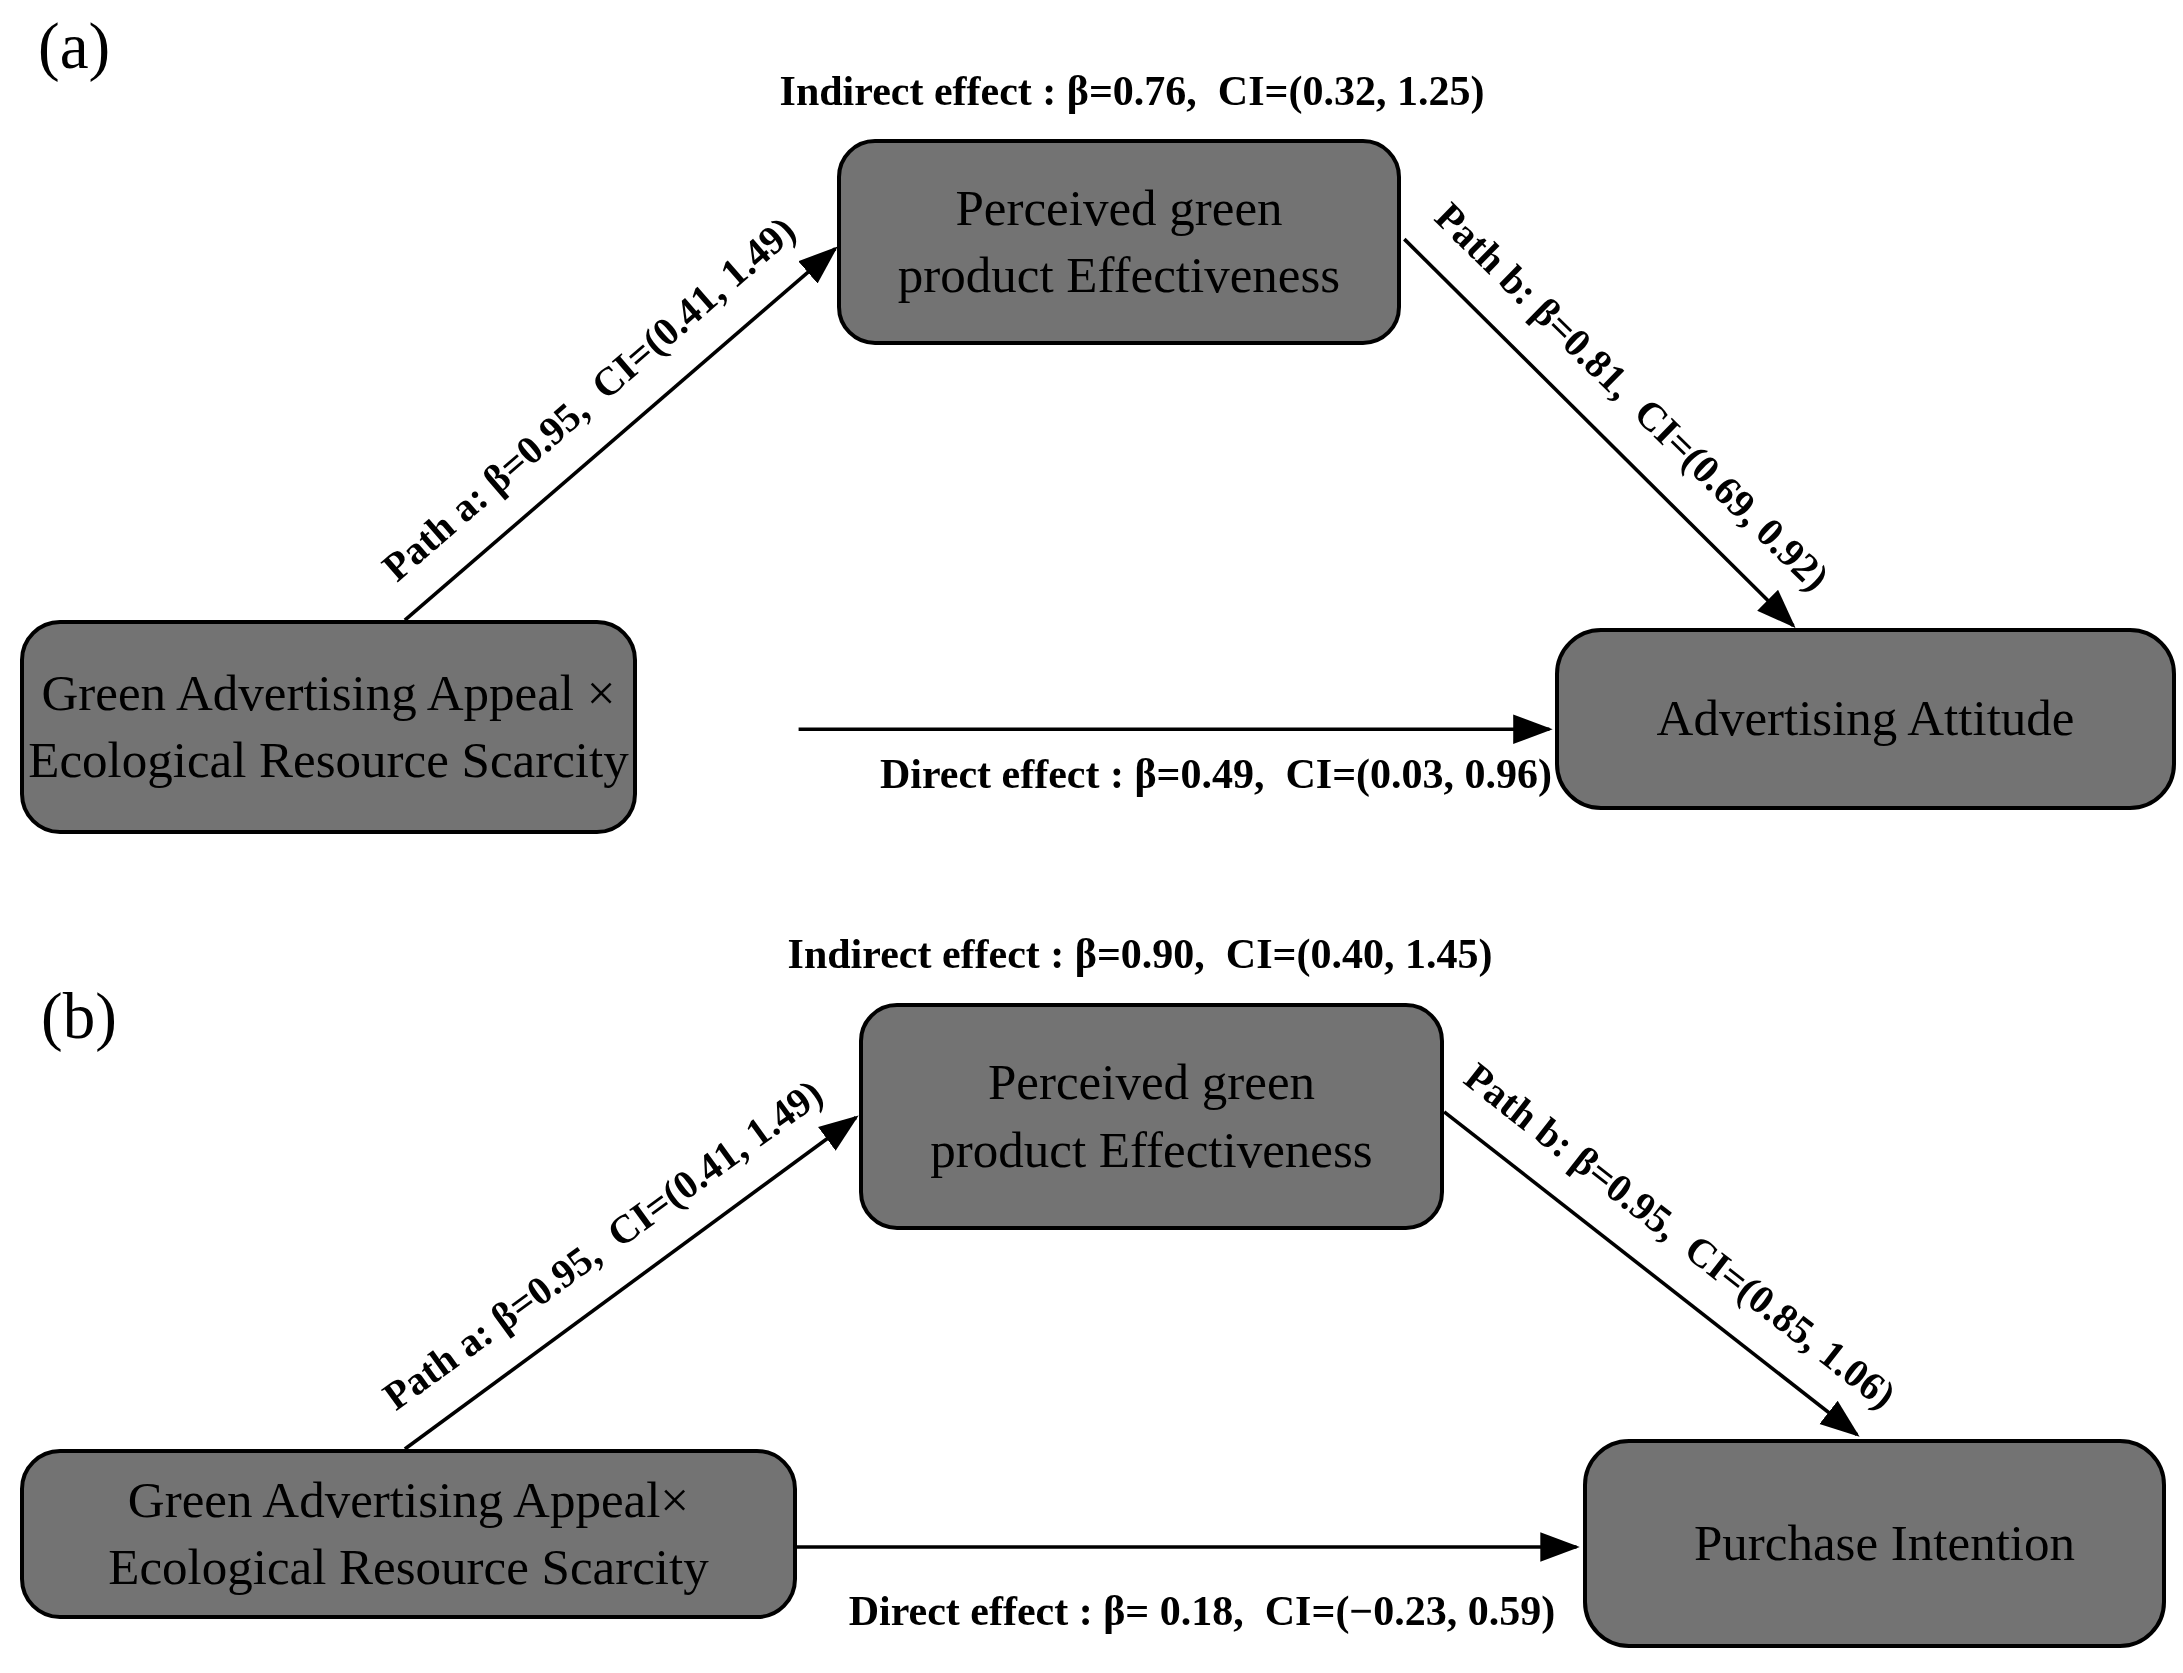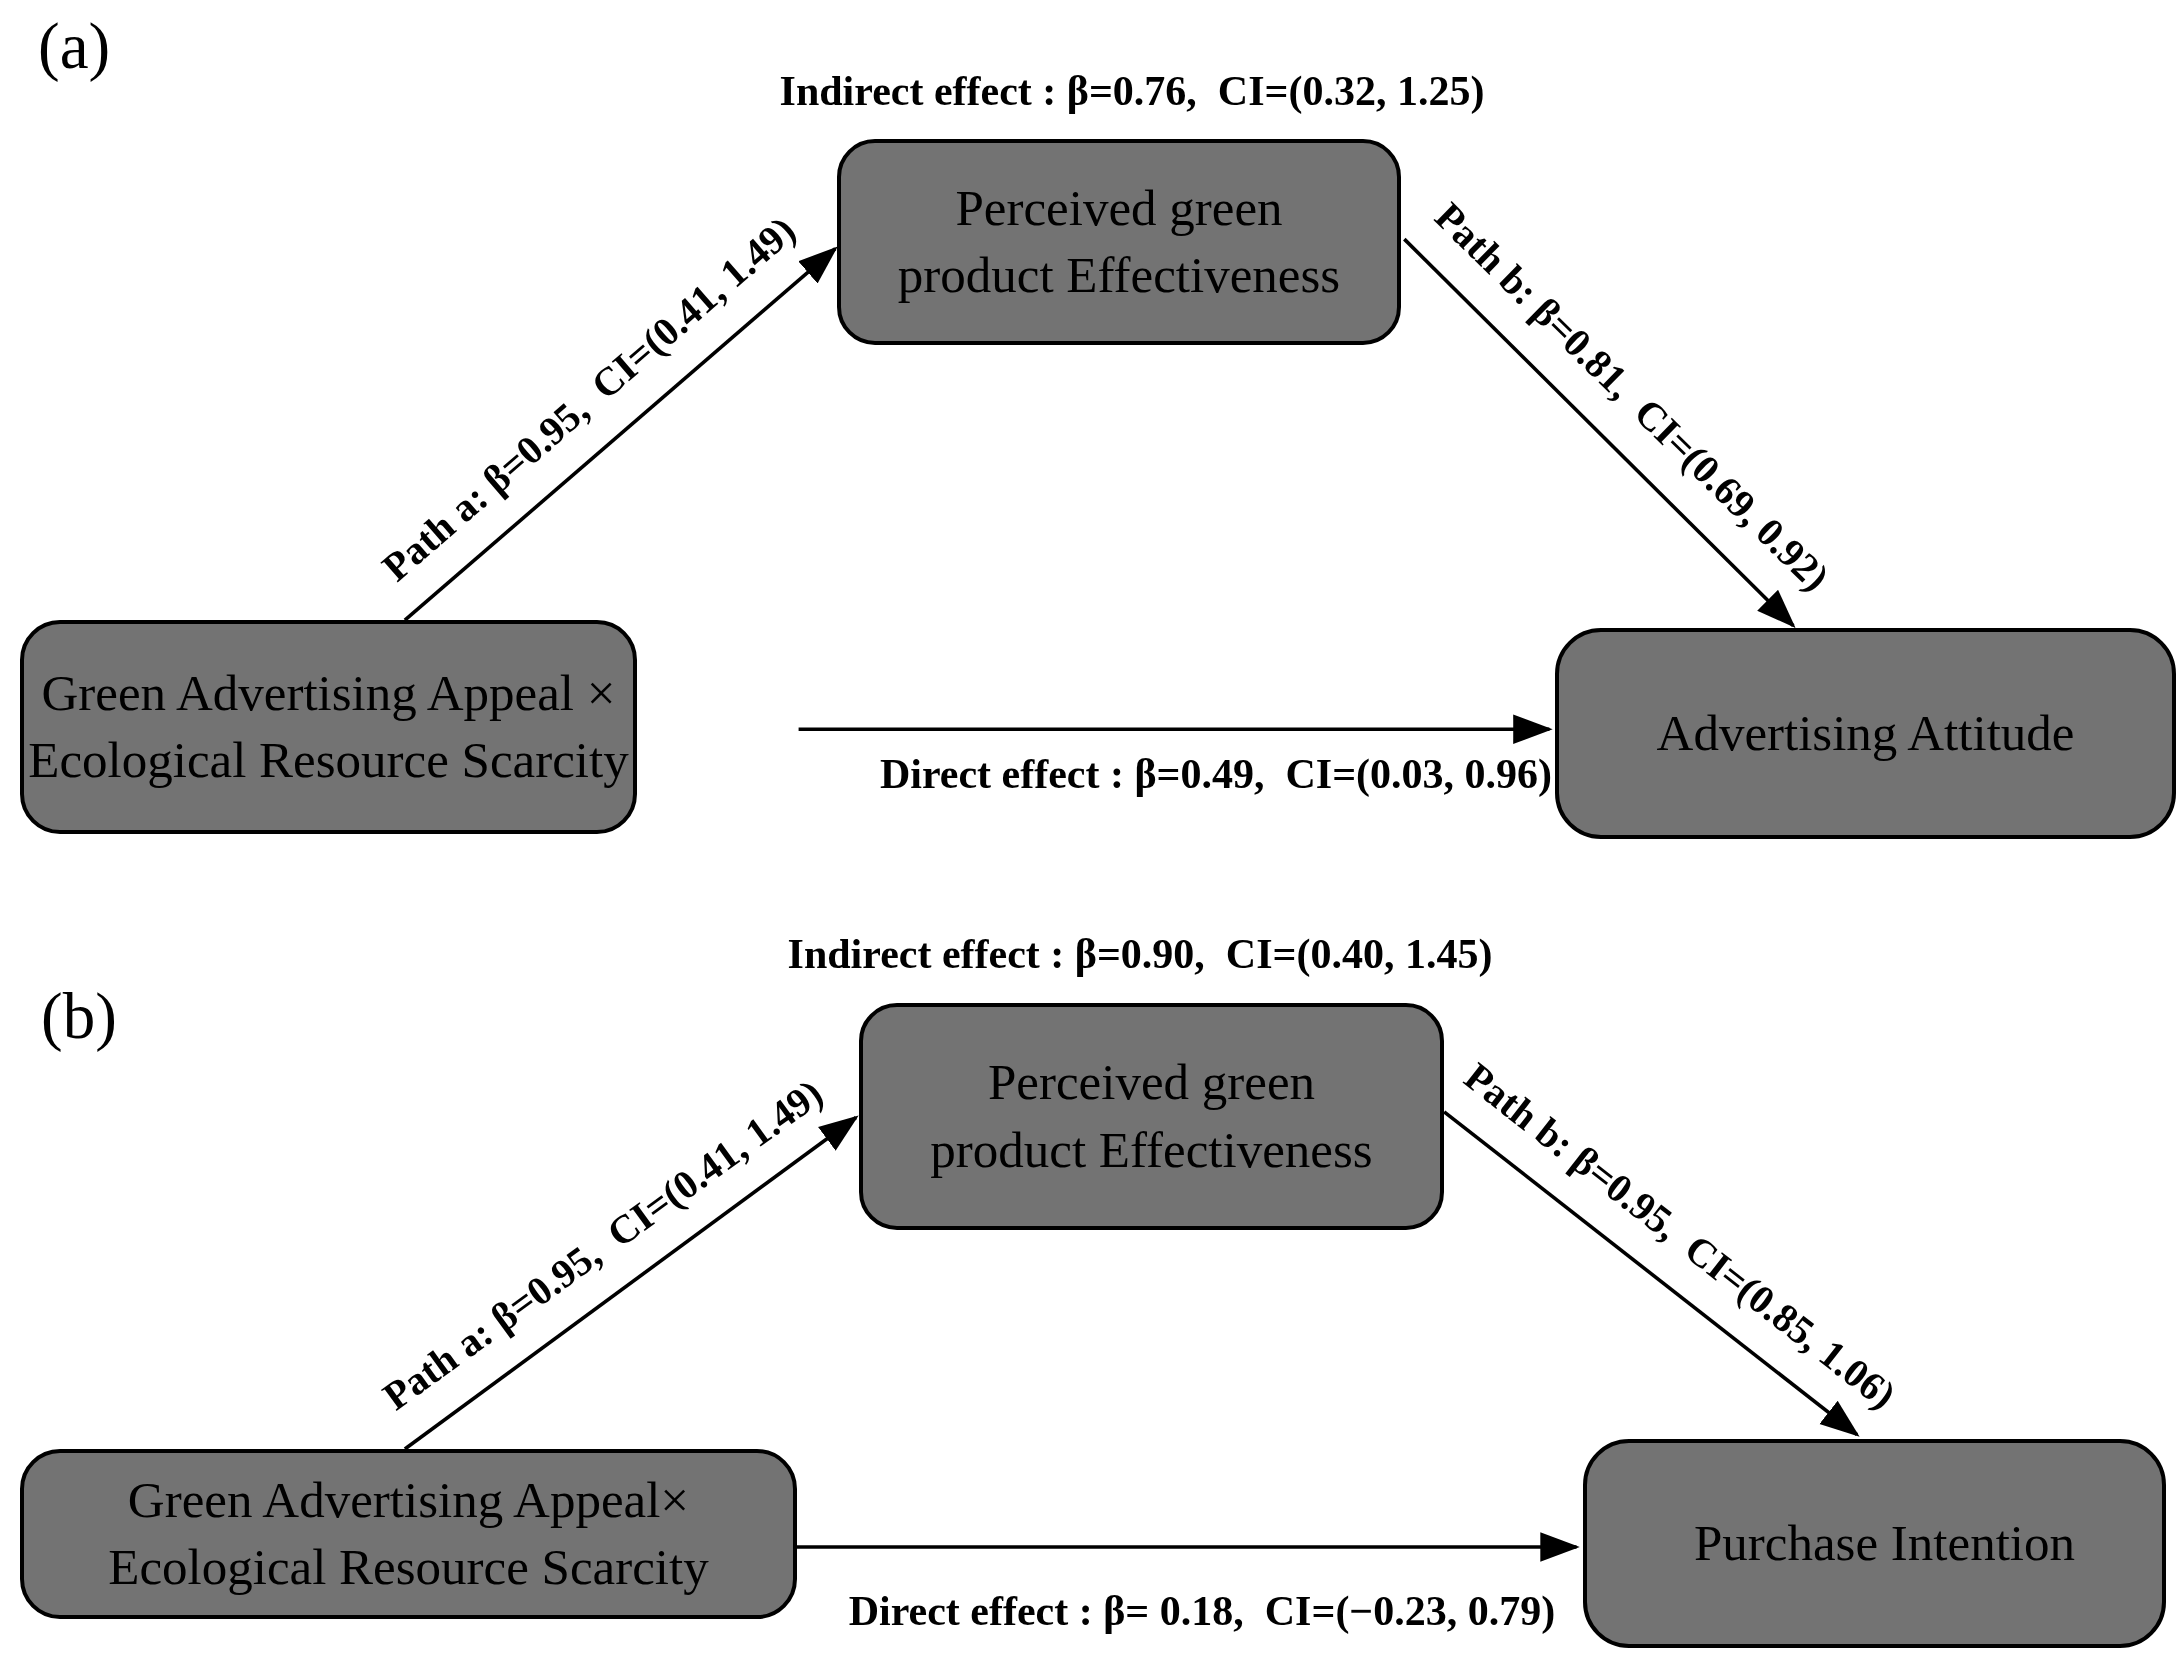--- a/index.html
+++ b/index.html
@@ -73,21 +73,21 @@
 
   <div class="path-label" style="left:589px;top:399px;transform:translate(-50%,-50%) rotate(-41deg);">Path a: β=0.95,  CI=(0.41, 1.49)</div>
 
   <div class="path-label" style="left:1632px;top:397px;transform:translate(-50%,-50%) rotate(44.5deg);">Path b: β=0.81,  CI=(0.69, 0.92)</div>
 
   <div class="box" style="left:20px;top:620px;width:617px;height:214px;border-radius:40px;">
     <span>Green Advertising Appeal ×
 Ecological Resource Scarcity</span>
   </div>
 
-  <div class="box" style="left:1555px;top:628px;width:621px;height:211px;border-radius:46px;">
+  <div class="box" style="left:1555px;top:628px;width:621px;height:182px;border-radius:46px;">
     <span>Advertising Attitude</span>
   </div>
 
   <div class="effect-label" style="left:1216px;top:753px;">Direct effect : β=0.49,  CI=(0.03, 0.96)</div>
 
   <div class="panel-label" style="left:41px;top:984px;">(b)</div>
 
   <div class="effect-label" style="left:1140px;top:933px;">Indirect effect : β=0.90,  CI=(0.40, 1.45)</div>
 
   <div class="box" style="left:859px;top:1003px;width:585px;height:227px;border-radius:38px;">
@@ -101,16 +101,16 @@
 
   <div class="box" style="left:20px;top:1449px;width:777px;height:170px;border-radius:40px;">
     <span>Green Advertising Appeal×
 Ecological Resource Scarcity</span>
   </div>
 
   <div class="box" style="left:1583px;top:1439px;width:583px;height:209px;border-radius:46px;padding-left:20px;">
     <span>Purchase Intention</span>
   </div>
 
-  <div class="effect-label" style="left:1202px;top:1590px;">Direct effect : β= 0.18,  CI=(−0.23, 0.79)</div>
+  <div class="effect-label" style="left:1202px;top:1590px;">Direct effect : β= 0.18,  CI=(−0.23, 0.59)</div>
 
 </div>
 
 
 </body></html>

